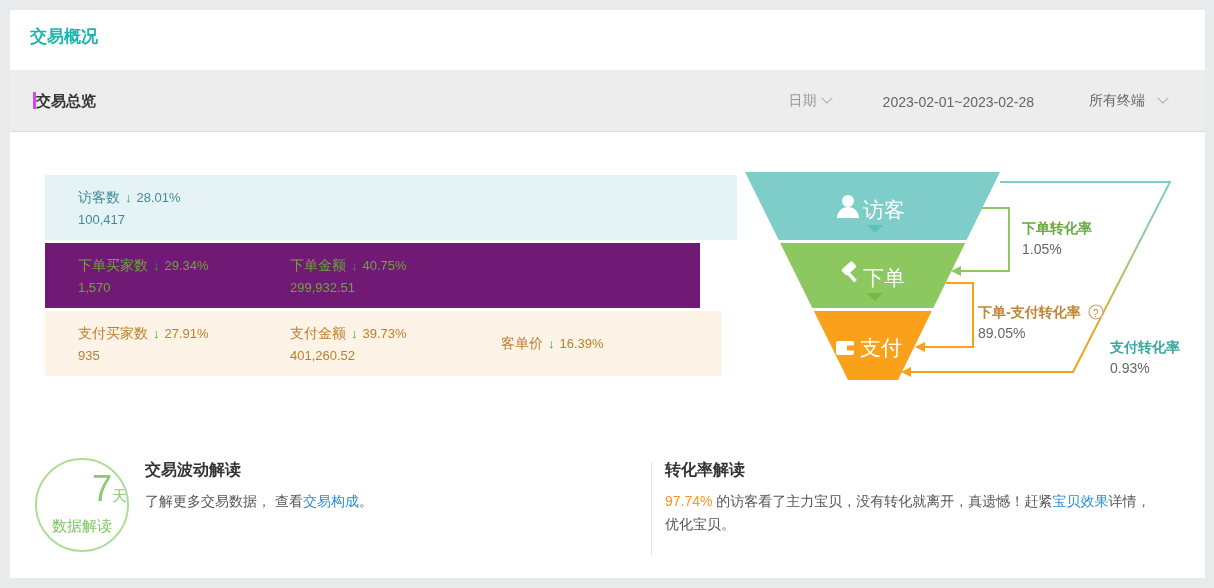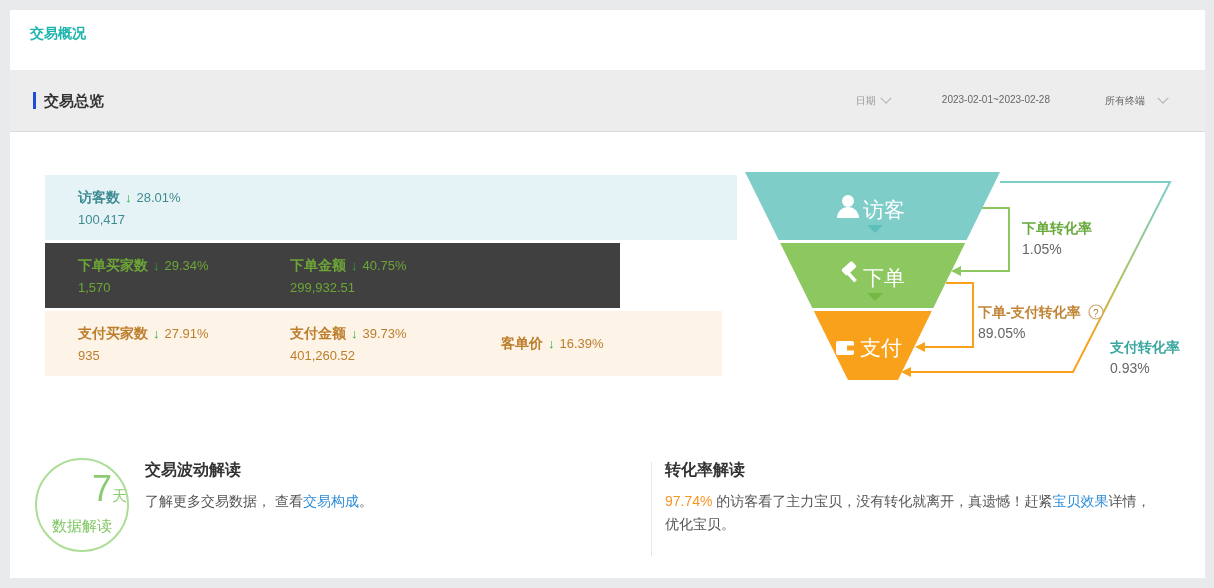--- a/index.html
+++ b/index.html
@@ -9,60 +9,60 @@
     font-family:"Liberation Sans","DejaVu Sans",sans-serif;
     overflow:hidden;
   }
   .card{
     position:absolute;left:10px;top:10px;width:1195px;height:568px;
     background:#ffffff;
   }
   
   .page-title{
     position:absolute;left:20px;top:15px;
-    font-size:14px;font-weight:bold;color:#1db4ae;
+    font-size:17px;font-weight:bold;color:#1db4ae;
   }
   
   .section-bar{
     position:absolute;left:0;top:60px;width:100%;height:62px;
     background:#ededee;border-bottom:1px solid #dcdcdc;
     display:flex;align-items:center;box-sizing:border-box;
   }
   .section-title{
-    margin-left:23px;padding-left:8px;
-    border-left:3px solid #1d4ed8;
+    margin-left:23px;
+    border-left:3px solid #d946ef;
     font-size:15px;font-weight:bold;color:#333;line-height:17px;
   }
   .bar-controls{
     margin-left:auto;margin-right:38px;
-    display:flex;align-items:flex-start;font-size:10px;color:#666;
+    display:flex;align-items:flex-end;font-size:14px;color:#666;
   }
   .chev{
     display:inline-block;width:7px;height:7px;
     border-right:1.5px solid #b0b0b0;border-bottom:1.5px solid #b0b0b0;
     transform:rotate(45deg) translate(-2px,-2px);
     margin-left:6px;
   }
   .date-label{color:#999;cursor:pointer;display:flex;align-items:center;}
   .date-range{margin-left:52px;cursor:pointer;}
   .terminal{margin-left:55px;cursor:pointer;display:flex;align-items:center;}
   .terminal .chev{margin-left:14px;}
   
   .metrics{position:absolute;left:35px;top:165px;}
   .m-row{
     box-sizing:border-box;height:65px;margin-bottom:3px;
     display:flex;align-items:center;padding-left:33px;
   }
   .m-row.visitor{width:692px;background:#e6f3f6;color:#3f8b92;}
-  .m-row.order{width:575px;background:#404040;color:#6da637;}
+  .m-row.order{width:655px;background:#701a75;color:#6da637;}
   .m-row.pay{width:677px;background:#fdf3e6;color:#bd7e2c;}
   .m-item{width:212px;}
   .m-item:nth-child(2){width:211px;}
   .m-top{font-size:13px;display:flex;align-items:center;}
-  .m-label{font-size:14px;font-weight:bold;}
+  .m-label{font-size:14px;font-weight:normal;}
   .m-arrow{color:#21ab39;font-weight:bold;margin:0 5px;font-size:13px;}
   .m-value{font-size:13px;margin-top:5px;}
   
   .funnel{position:absolute;left:720px;top:155px;width:475px;height:225px;}
   .funnel text.stage{font-size:21px;fill:#ffffff;}
   .funnel text.conv-label{font-size:14px;font-weight:bold;}
   .funnel text.conv-value{font-size:14px;fill:#666;}
   .green-lbl{fill:#67a93a;}
   .orange-lbl{fill:#c08536;}
   .teal-lbl{fill:#3aa6a0;}

